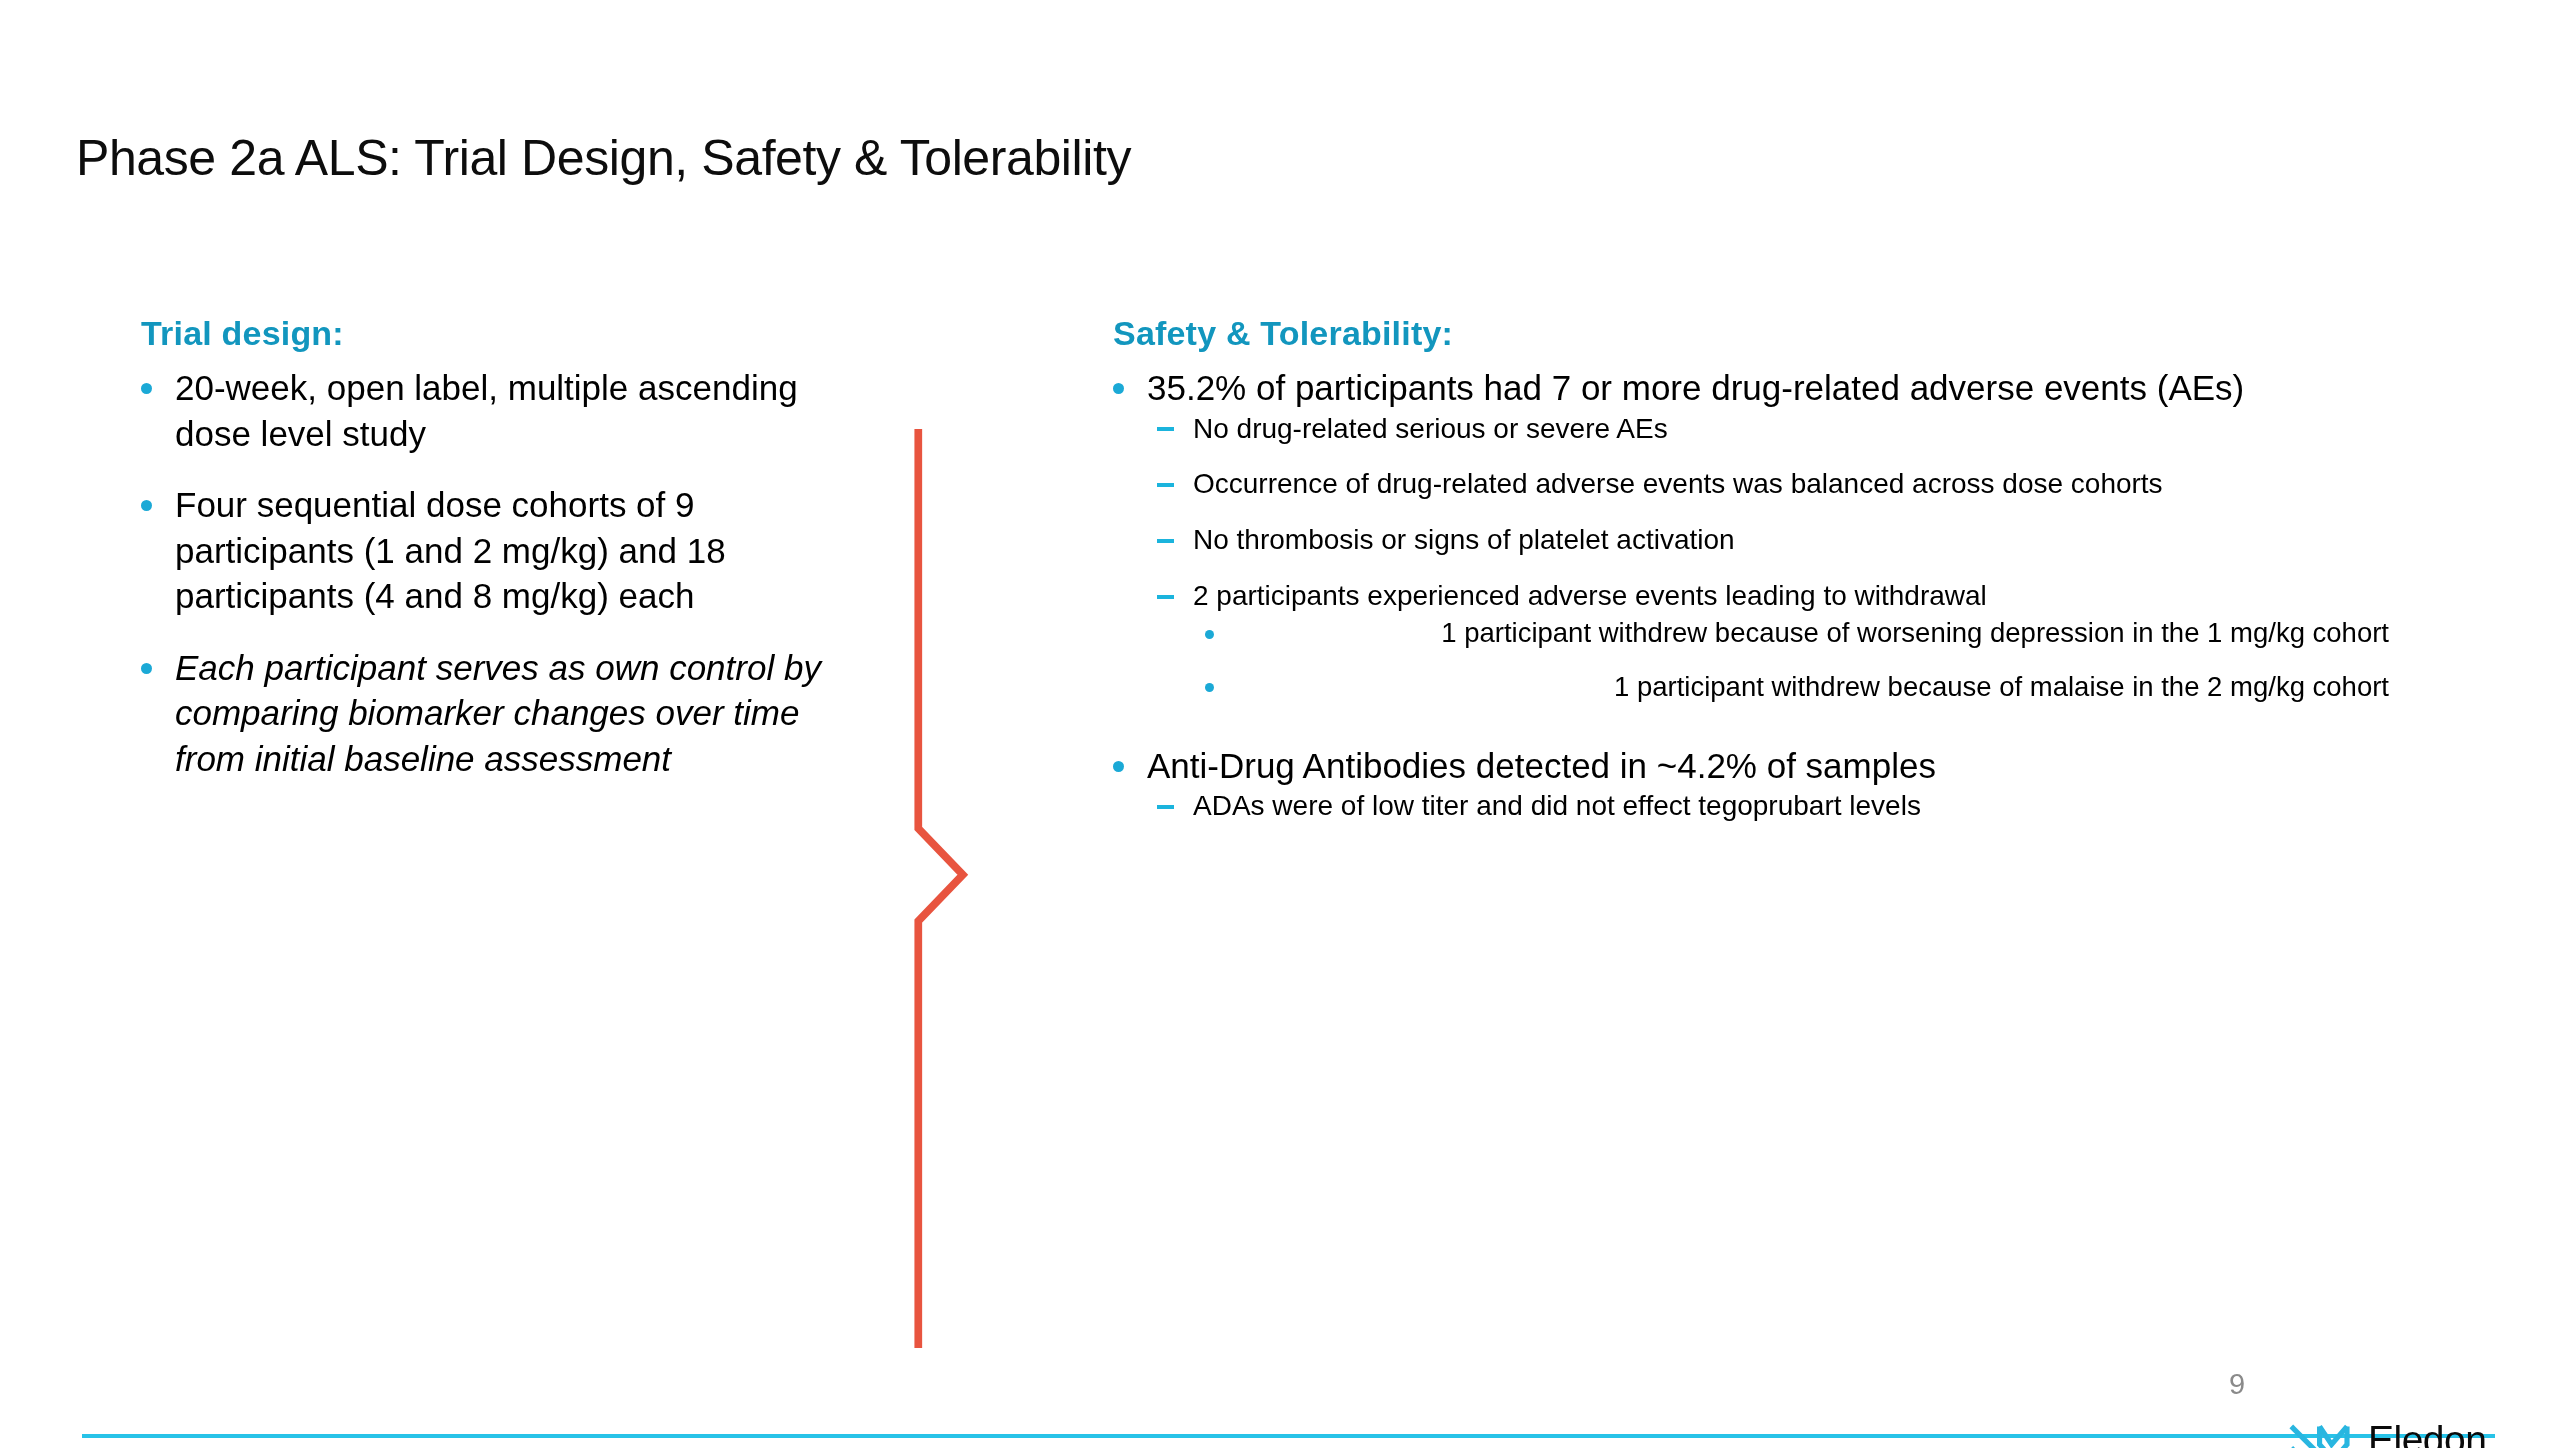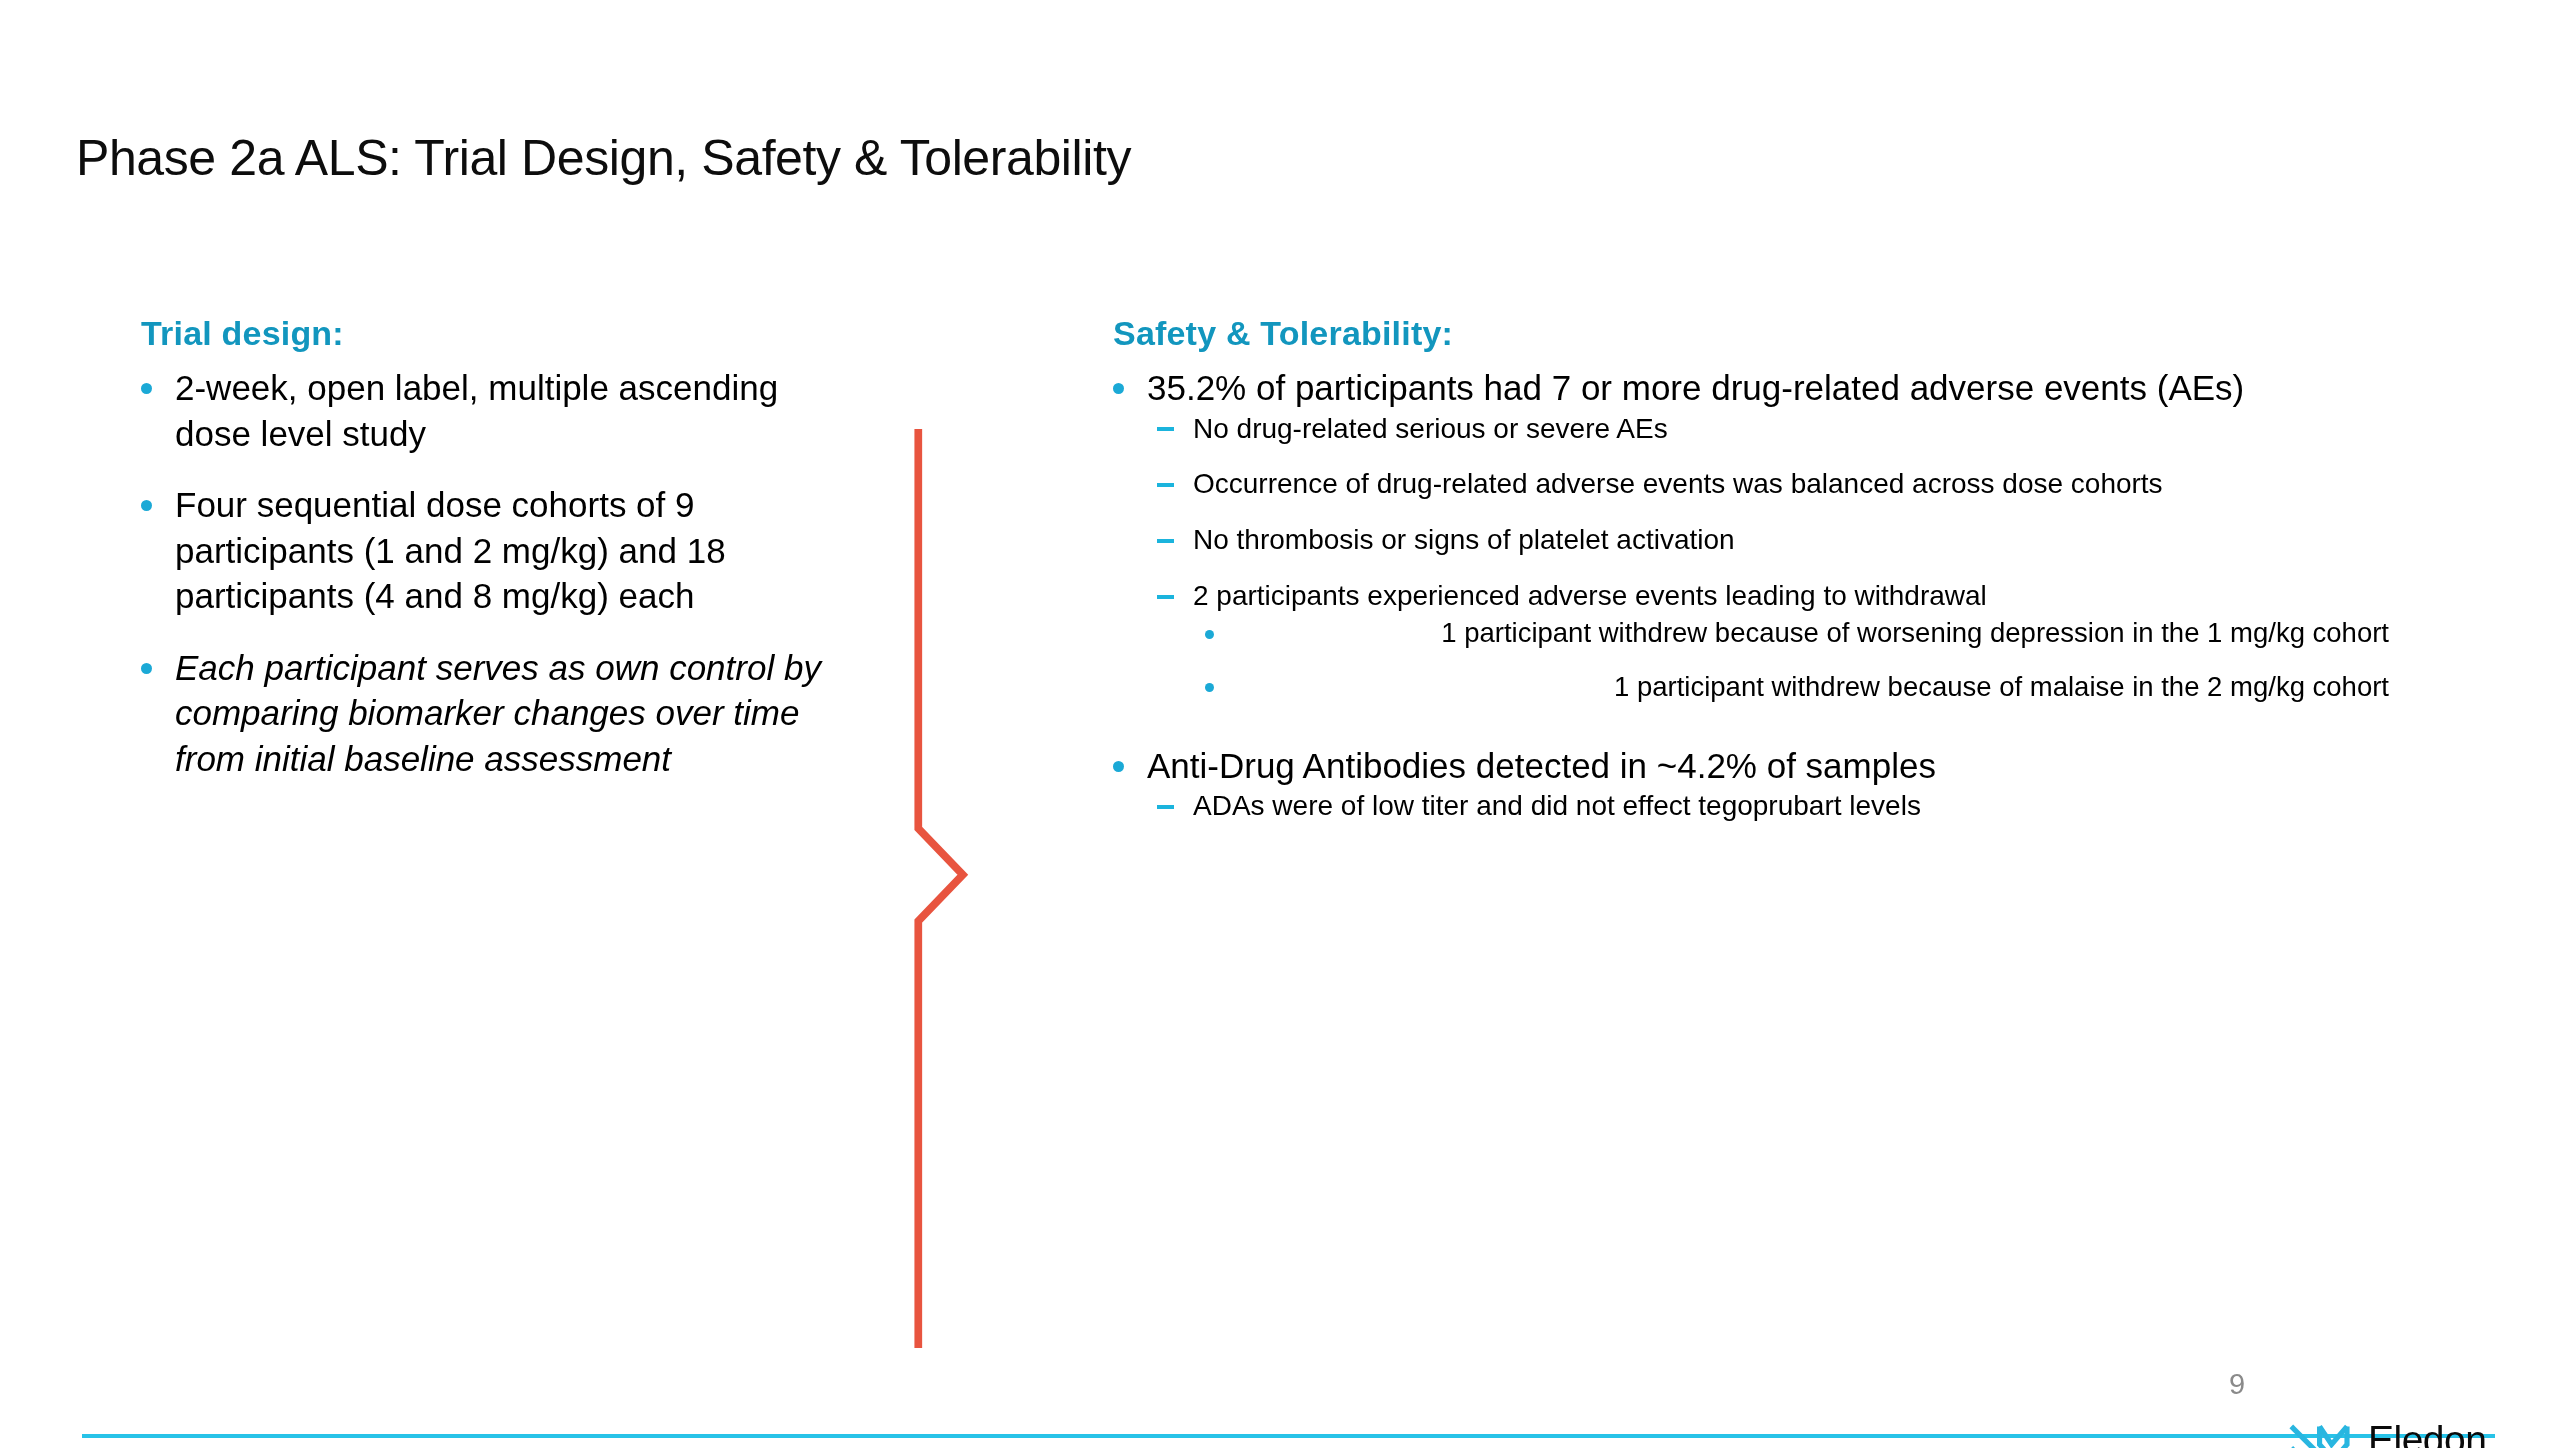--- a/index.html
+++ b/index.html
@@ -201,21 +201,21 @@
 </head>
 <body>
 
 <div class="slide-title">Phase 2a ALS: Trial Design, Safety &amp; Tolerability</div>
 
 <div class="col-left">
 
   <div class="col-heading">Trial design:</div>
 
   <ul class="blist lvl1 left-bullets">
-    <li>2-week, open label, multiple ascending dose level study</li>
+    <li>20-week, open label, multiple ascending dose level study</li>
     <li>Four sequential dose cohorts of 9 participants (1 and 2 mg/kg) and 18 participants (4 and 8 mg/kg) each</li>
     <li>Each participant serves as own control by comparing biomarker changes over time from initial baseline assessment</li>
   </ul>
 
 </div>
 
 <div class="divider">
   <svg width="120" height="927" viewBox="0 0 140 1080" xmlns="http://www.w3.org/2000/svg">
     <path d="M 40 4 L 40 470 L 92 524 L 40 578 L 40 1076" fill="none" stroke="#E8543F" stroke-width="9" stroke-linecap="butt" stroke-linejoin="miter"></path>
   </svg>

